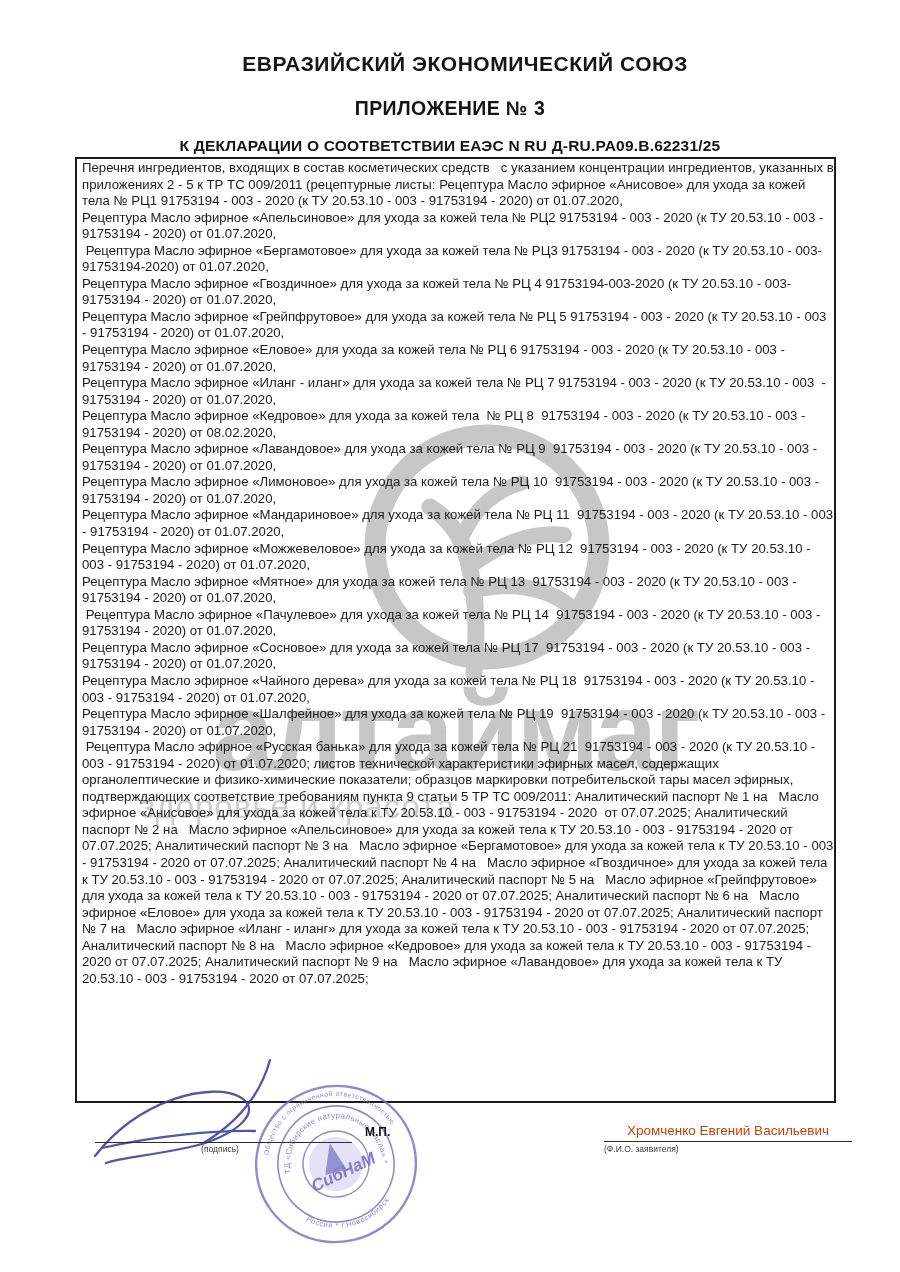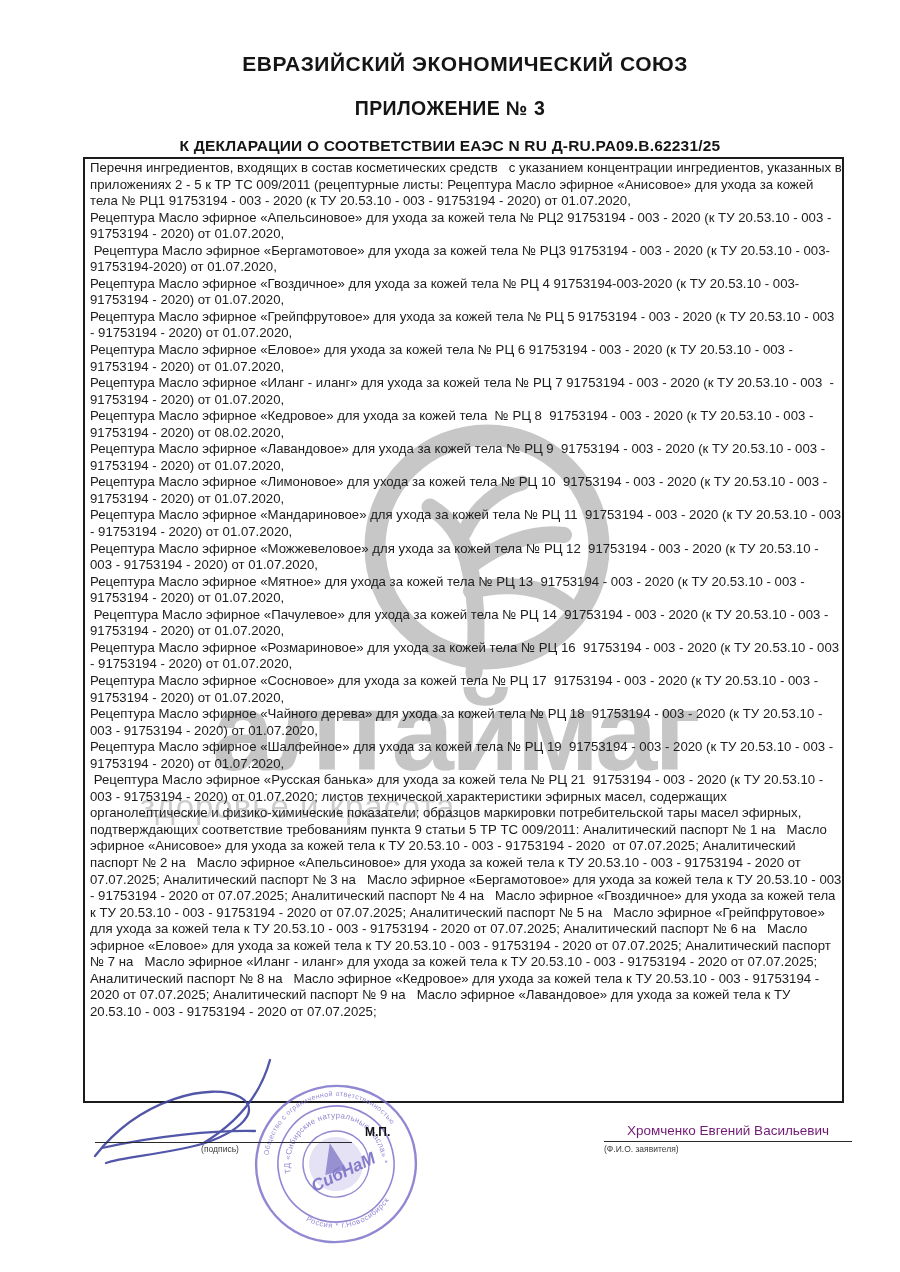--- a/index.html
+++ b/index.html
@@ -10,27 +10,27 @@
   .title1{left:15px;top:52px;width:900px;text-align:center;font-size:21px;font-weight:bold;letter-spacing:.5px;color:#151515;}
   .title2{left:0;top:97px;width:900px;text-align:center;font-size:19.5px;font-weight:bold;letter-spacing:.4px;color:#151515;}
   .title3{left:0;top:137px;width:900px;text-align:center;font-size:15.5px;font-weight:bold;letter-spacing:.2px;color:#151515;}
   
   .wm{z-index:0;}
   .wm-brand{left:140px;top:676px;width:630px;text-align:center;font-size:112px;font-weight:bold;
             color:#c6c6c6;line-height:1;letter-spacing:-3px;}
   .wm-tagline{left:140px;top:788px;width:630px;font-size:33px;color:#cdcdcd;letter-spacing:1px;}
   
   .bodybox{left:75px;top:157px;width:761px;height:946px;border:2px solid #1b1b1b;box-sizing:border-box;
-           padding:1px 0 0 5px;z-index:1;background:transparent;margin-left:8px;}
+           padding:1px 0 0 5px;z-index:1;background:transparent;}
   .para{white-space:pre-wrap;font-size:13.2px;line-height:16.55px;color:#1c1c1c;}
   
   .sig-line{left:95px;top:1142px;width:257px;border-top:1.6px solid #2a2a2a;z-index:4;}
   .sig-caption{left:170px;top:1144px;width:100px;text-align:center;font-size:8.5px;color:#3a3a3a;z-index:4;}
   .mp{left:365px;top:1125px;font-size:12px;font-weight:bold;color:#111;z-index:5;}
-  .name{left:604px;top:1123px;width:248px;text-align:center;font-size:13.5px;color:#701a75;z-index:4;}
+  .name{left:604px;top:1123px;width:248px;text-align:center;font-size:13.5px;color:#c2410c;z-index:4;}
   .name-line{left:604px;top:1141px;width:248px;border-top:1.6px solid #2a2a2a;z-index:4;}
   .name-caption{left:604px;top:1144px;width:248px;text-align:left;font-size:8.5px;color:#3a3a3a;z-index:4;}
   .stamp-svg{left:243px;top:1076px;z-index:3;opacity:.82;}
   .sign-svg{left:60px;top:1020px;z-index:4;}
   .wm-svg{left:352px;top:415px;z-index:0;}
 </style>
 </head>
 <body>
 
 <svg class="abs wm-svg wm" width="270" height="270" viewBox="0 0 270 270">
@@ -57,21 +57,20 @@
     <div class="para">Рецептура Масло эфирное «Грейпфрутовое» для ухода за кожей тела № РЦ 5 91753194 - 003 - 2020 (к ТУ 20.53.10 - 003 - 91753194 - 2020) от 01.07.2020,</div>
     <div class="para">Рецептура Масло эфирное «Еловое» для ухода за кожей тела № РЦ 6 91753194 - 003 - 2020 (к ТУ 20.53.10 - 003 - 91753194 - 2020) от 01.07.2020,</div>
     <div class="para">Рецептура Масло эфирное «Иланг - иланг» для ухода за кожей тела № РЦ 7 91753194 - 003 - 2020 (к ТУ 20.53.10 - 003  - 91753194 - 2020) от 01.07.2020,</div>
     <div class="para">Рецептура Масло эфирное «Кедровое» для ухода за кожей тела  № РЦ 8  91753194 - 003 - 2020 (к ТУ 20.53.10 - 003 - 91753194 - 2020) от 08.02.2020,</div>
     <div class="para">Рецептура Масло эфирное «Лавандовое» для ухода за кожей тела № РЦ 9  91753194 - 003 - 2020 (к ТУ 20.53.10 - 003 - 91753194 - 2020) от 01.07.2020,</div>
     <div class="para">Рецептура Масло эфирное «Лимоновое» для ухода за кожей тела № РЦ 10  91753194 - 003 - 2020 (к ТУ 20.53.10 - 003 - 91753194 - 2020) от 01.07.2020,</div>
     <div class="para">Рецептура Масло эфирное «Мандариновое» для ухода за кожей тела № РЦ 11  91753194 - 003 - 2020 (к ТУ 20.53.10 - 003 - 91753194 - 2020) от 01.07.2020,</div>
     <div class="para">Рецептура Масло эфирное «Можжевеловое» для ухода за кожей тела № РЦ 12  91753194 - 003 - 2020 (к ТУ 20.53.10 - 003 - 91753194 - 2020) от 01.07.2020,</div>
     <div class="para">Рецептура Масло эфирное «Мятное» для ухода за кожей тела № РЦ 13  91753194 - 003 - 2020 (к ТУ 20.53.10 - 003 - 91753194 - 2020) от 01.07.2020,</div>
     <div class="para"> Рецептура Масло эфирное «Пачулевое» для ухода за кожей тела № РЦ 14  91753194 - 003 - 2020 (к ТУ 20.53.10 - 003 - 91753194 - 2020) от 01.07.2020,</div>
-    <div class="para">Рецептура Масло эфирное «Розмариновое» для ухода за кожей тела № РЦ 16  91753194 - 003 - 2020 (к ТУ 20.53.10 - 003 - 91753194 - 2020) от 01.07.2020,</div>
     <div class="para">Рецептура Масло эфирное «Сосновое» для ухода за кожей тела № РЦ 17  91753194 - 003 - 2020 (к ТУ 20.53.10 - 003 - 91753194 - 2020) от 01.07.2020,</div>
     <div class="para">Рецептура Масло эфирное «Чайного дерева» для ухода за кожей тела № РЦ 18  91753194 - 003 - 2020 (к ТУ 20.53.10 - 003 - 91753194 - 2020) от 01.07.2020,</div>
     <div class="para">Рецептура Масло эфирное «Шалфейное» для ухода за кожей тела № РЦ 19  91753194 - 003 - 2020 (к ТУ 20.53.10 - 003 - 91753194 - 2020) от 01.07.2020,</div>
     <div class="para"> Рецептура Масло эфирное «Русская банька» для ухода за кожей тела № РЦ 21  91753194 - 003 - 2020 (к ТУ 20.53.10 - 003 - 91753194 - 2020) от 01.07.2020; листов технической характеристики эфирных масел, содержащих органолептические и физико-химические показатели; образцов маркировки потребительской тары масел эфирных, подтверждающих соответствие требованиям пункта 9 статьи 5 ТР ТС 009/2011: Аналитический паспорт № 1 на   Масло эфирное «Анисовое» для ухода за кожей тела к ТУ 20.53.10 - 003 - 91753194 - 2020  от 07.07.2025; Аналитический паспорт № 2 на   Масло эфирное «Апельсиновое» для ухода за кожей тела к ТУ 20.53.10 - 003 - 91753194 - 2020 от 07.07.2025; Аналитический паспорт № 3 на   Масло эфирное «Бергамотовое» для ухода за кожей тела к ТУ 20.53.10 - 003 - 91753194 - 2020 от 07.07.2025; Аналитический паспорт № 4 на   Масло эфирное «Гвоздичное» для ухода за кожей тела к ТУ 20.53.10 - 003 - 91753194 - 2020 от 07.07.2025; Аналитический паспорт № 5 на   Масло эфирное «Грейпфрутовое» для ухода за кожей тела к ТУ 20.53.10 - 003 - 91753194 - 2020 от 07.07.2025; Аналитический паспорт № 6 на   Масло эфирное «Еловое» для ухода за кожей тела к ТУ 20.53.10 - 003 - 91753194 - 2020 от 07.07.2025; Аналитический паспорт № 7 на   Масло эфирное «Иланг - иланг» для ухода за кожей тела к ТУ 20.53.10 - 003 - 91753194 - 2020 от 07.07.2025; Аналитический паспорт № 8 на   Масло эфирное «Кедровое» для ухода за кожей тела к ТУ 20.53.10 - 003 - 91753194 - 2020 от 07.07.2025; Аналитический паспорт № 9 на   Масло эфирное «Лавандовое» для ухода за кожей тела к ТУ 20.53.10 - 003 - 91753194 - 2020 от 07.07.2025;</div>
   </div>
 
 <svg class="abs sign-svg" width="420" height="250" viewBox="0 0 420 250">
   <g stroke="#3f44a0" stroke-width="2.3" fill="none" stroke-linecap="round" opacity="0.9">
     <path d="M 210 40 C 200 76, 176 104, 142 124"></path>
     <path d="M 35 136 C 80 78, 152 62, 180 77 C 206 92, 172 118, 130 127 C 90 136, 62 137, 46 143"></path>

